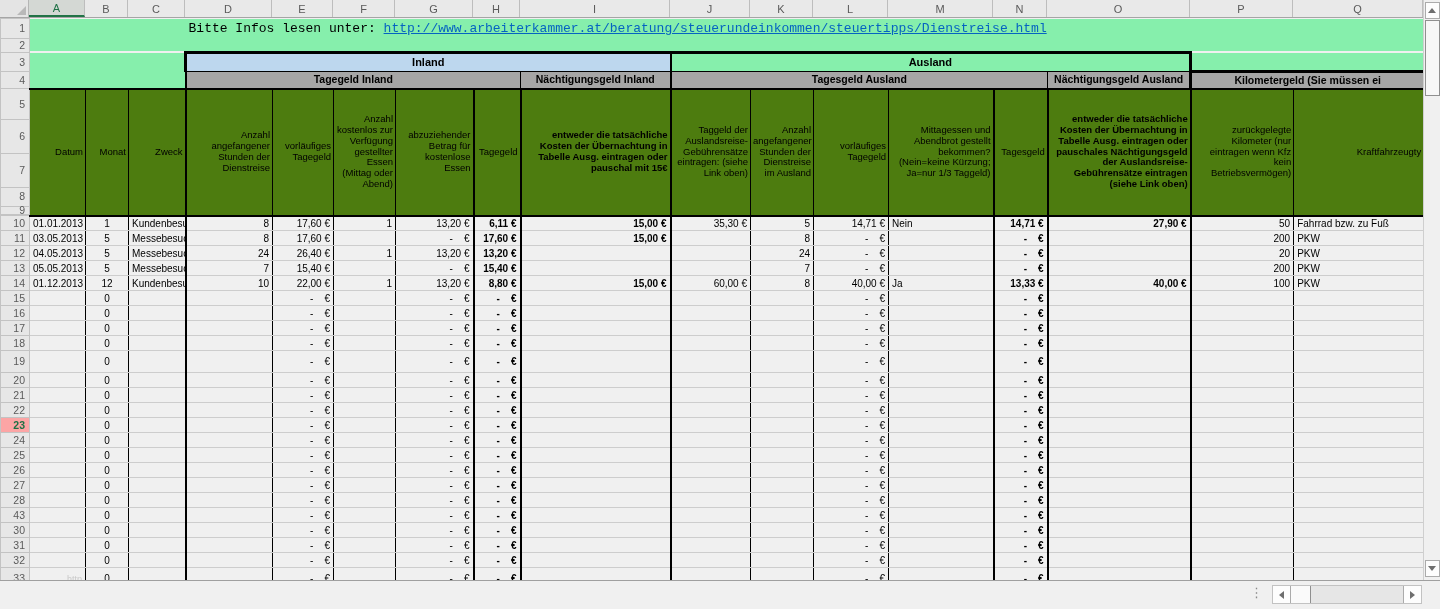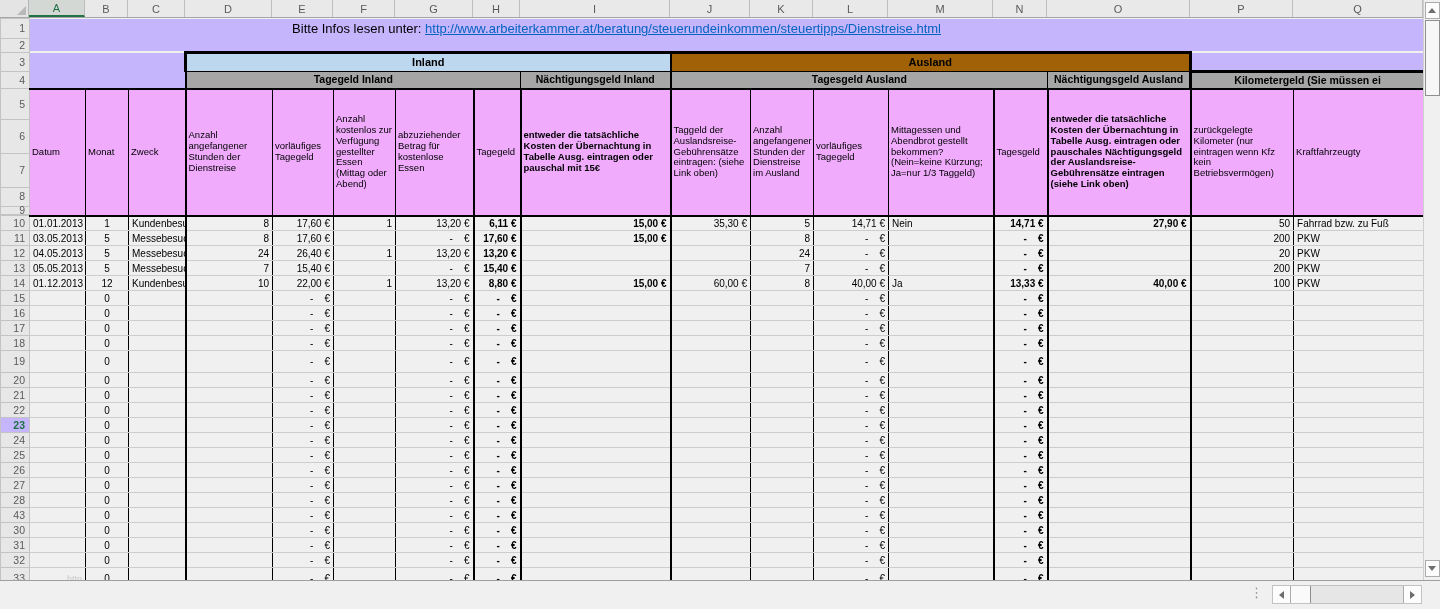--- a/index.html
+++ b/index.html
@@ -15,30 +15,30 @@
   .cletter{height:100%;display:flex;align-items:center;justify-content:center;
        font-size:11px;color:#5a5a5a;border-right:1px solid #bdbdbd;}
   .cletter.sel{background:#d4d8d4;color:#1e7145;border-bottom:2px solid #217346;}
   
   .grid-clip{position:absolute;left:0;top:18px;width:1423px;height:562px;overflow:hidden;}
   table.grid{border-collapse:collapse;table-layout:fixed;width:1423px;}
   td{padding:0 3px;font-size:10px;line-height:13px;overflow:hidden;white-space:nowrap;
      background:#f0f0f0;}
   td.rh{background:#e7e7e7;border:1px solid #c3c3c3;color:#5a5a5a;text-align:right;
      padding-right:4px;font-size:10.5px;}
-  td.rh.sel{background:#c4b5fd;color:#1e7145;font-weight:bold;}
-  td.flat{border:none;background:#c4b5fd;}
+  td.rh.sel{background:#fca5a5;color:#1e7145;font-weight:bold;}
+  td.flat{border:none;background:#86efac;font-family:Liberation Mono, monospace;}
   td.banner-cell{text-align:center;font-size:13px;border:none;}
   .hyperlink{color:#0563c1;text-decoration:underline;cursor:pointer;}
   td.band{font-weight:bold;font-size:11px;text-align:center;border:1px solid #000;}
   td.band-inland{background:#bdd7ee;border-top:3px solid #000;border-left:3px solid #000;border-right:2px solid #000;}
-  td.band-ausland{background:#a16207;border-top:3px solid #000;border-right:3px solid #000;margin-top:48px;}
+  td.band-ausland{background:#86efac;border-top:3px solid #000;border-right:3px solid #000;margin-top:48px;}
   td.sect{background:#a6a6a6;font-weight:bold;font-size:10.5px;text-align:center;border:1px solid #000;}
   td.sect-km{border-top:3px solid #000;border-left:3px solid #000;}
-  td.hdr{background:#f0abfc;font-size:9.5px;text-align:left;vertical-align:middle;
+  td.hdr{background:#4d7c0f;font-size:9.5px;text-align:right;vertical-align:middle;
      white-space:normal;line-height:1.14;padding:16px 2px;border:1px solid #000;
      border-top:2px solid #000;border-bottom:2px solid #000;}
   td.hbold{font-weight:bold;}
   td.dc{border-left:1px solid #000;border-right:1px solid #000;border-bottom:1px solid #cdcdcd;}
   td.tl2{border-left:2px solid #000;}
   td.tr2{border-right:2px solid #000;}
   td.al{text-align:left;} td.ac{text-align:center;} td.ar{text-align:right;}
   td.emph{font-weight:bold;}
   td .wm{color:#c9c9c9;font-size:9px;}
   .rh-stack div{border-bottom:1px solid #c3c3c3;display:flex;align-items:center;justify-content:flex-end;}

